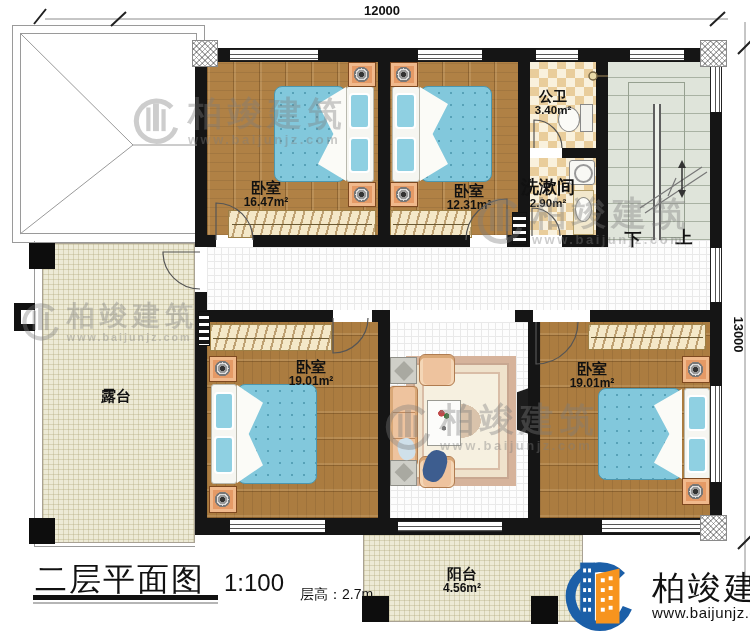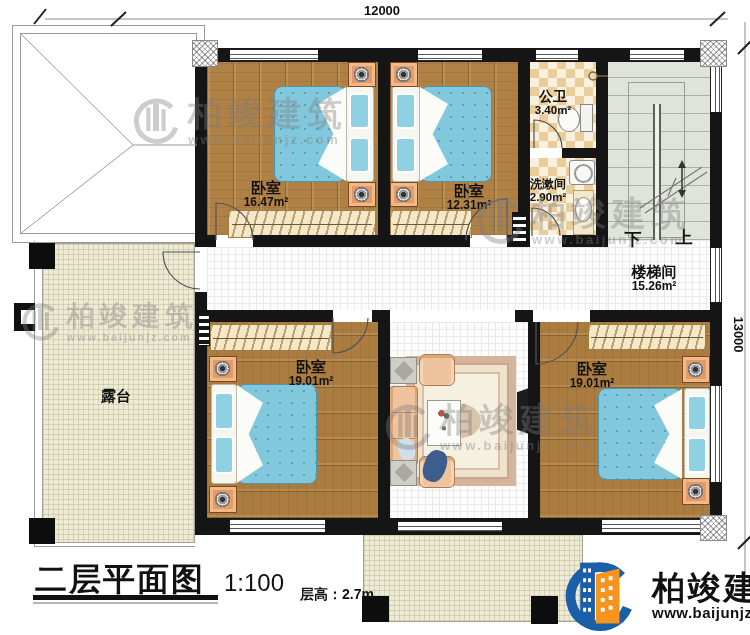--- a/index.html
+++ b/index.html
@@ -72,21 +72,21 @@
     radial-gradient(circle at 50% 62%,#777 0 2px,transparent 2.5px),#fcfcfa;
     border:1px solid #9a9a92}
   .fig{position:absolute;z-index:5;border-radius:42%}
   .tv{position:absolute;z-index:5;background:#1d1d1d;clip-path:polygon(0 9%,100% 0,100% 100%,0 91%)}
   .roofline{position:absolute;z-index:1;border:1px solid #9a9a9a;background:#fff}
   .thinline{position:absolute;background:#9a9a9a;z-index:2}
   .wm{position:absolute;z-index:45;display:flex;align-items:center;gap:8px;opacity:.38;color:#7d7d7d;pointer-events:none}
   .wm-name{font-size:34px;font-weight:bold;letter-spacing:6px;line-height:1;white-space:nowrap}
   .wm-url{font-size:13px;font-weight:bold;letter-spacing:2.5px;margin-top:2px;white-space:nowrap}
   .dimtext{position:absolute;z-index:45;font-size:13px;font-weight:bold;color:#111}
-  .tb{position:absolute;z-index:50;color:#111;font-weight:bold;white-space:nowrap}
+  .tb{position:absolute;z-index:50;color:#111;font-weight:normal;white-space:nowrap}
   #svg-overlay{position:absolute;inset:0;z-index:40;pointer-events:none}
   .secmark{position:absolute;z-index:32;border:7px solid #111;border-right:none;background:transparent}
 </style>
 </head>
 <body>
 
 <div id="plan">
 
   <div class="roofline" style="left:12px;top:25px;width:193px;height:218px"></div>
   <div class="roofline" style="left:20px;top:33px;width:177px;height:201px"></div>
@@ -254,37 +254,37 @@
   </div>
   <div class="lbl" style="left:436px;top:183px;width:66px">
     <div class="lbl-name">卧室</div>
     <div class="lbl-area">12.31m²</div>
   </div>
   <div class="lbl" style="left:527px;top:89px;width:52px">
     <div class="lbl-name" style="font-size:14px">公卫</div>
     <div class="lbl-area" style="font-size:11.5px">3.40m²</div>
   </div>
   <div class="lbl" style="left:515px;top:178px;width:66px">
-    <div class="lbl-name" style="font-size:12px">洗漱间</div>
+    <div class="lbl-name" style="font-size:18px">洗漱间</div>
     <div class="lbl-area" style="font-size:11.5px">2.90m²</div>
-  </div>
-  <div class="lbl" style="left:612px;top:264px;width:84px">
-    <div class="lbl-name">楼梯间</div>
-    <div class="lbl-area">15.26m²</div>
   </div>
   <div class="lbl" style="left:86px;top:388px;width:60px">
     <div class="lbl-name">露台</div>
   </div>
   <div class="lbl" style="left:278px;top:359px;width:66px">
     <div class="lbl-name">卧室</div>
     <div class="lbl-area">19.01m²</div>
   </div>
   <div class="lbl" style="left:558px;top:361px;width:68px">
     <div class="lbl-name">卧室</div>
     <div class="lbl-area">19.01m²</div>
+  </div>
+  <div class="lbl" style="left:428px;top:566px;width:68px">
+    <div class="lbl-name">阳台</div>
+    <div class="lbl-area">4.56m²</div>
   </div>
 
   <div class="lbl" style="left:620px;top:231px;width:26px;font-size:17px">下</div>
   <div class="lbl" style="left:672px;top:229px;width:24px;font-size:17px">上</div>
 
   <div class="dimtext" style="left:352px;top:3px;width:60px;text-align:center">12000</div>
   <div class="dimtext" style="left:708px;top:327px;width:60px;text-align:center;transform:rotate(90deg)">13000</div>
 
   <div class="wm" style="left:126px;top:92px">
     <svg width="54" height="58" viewBox="0 0 64 64">

